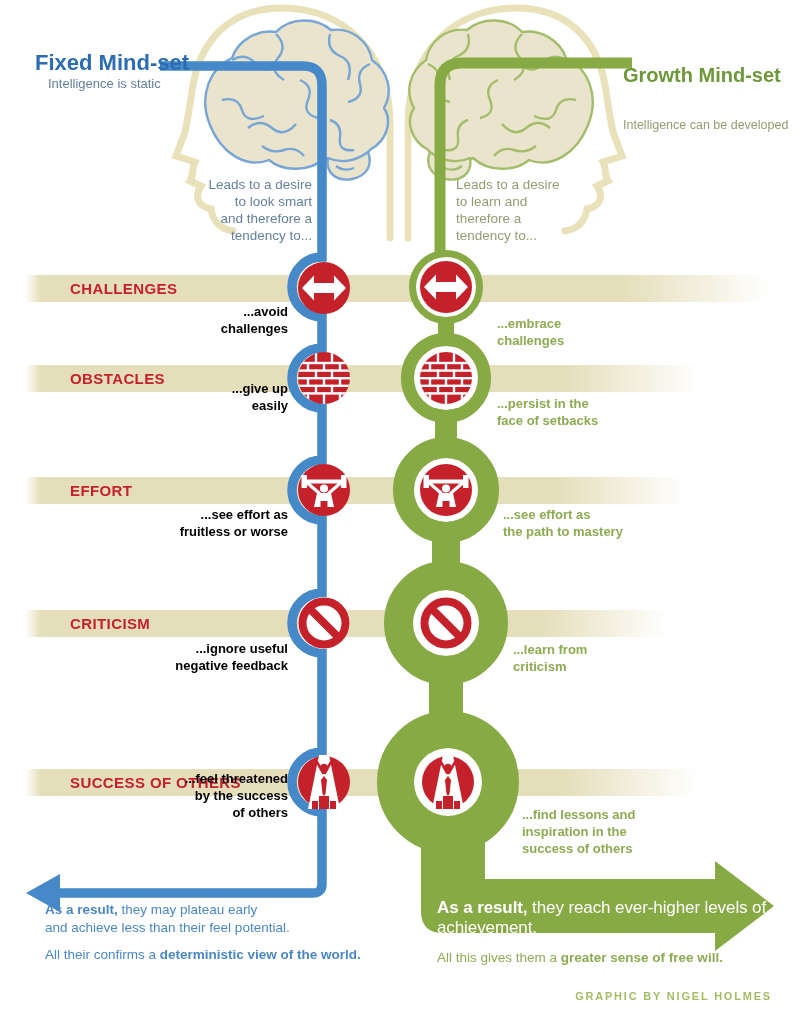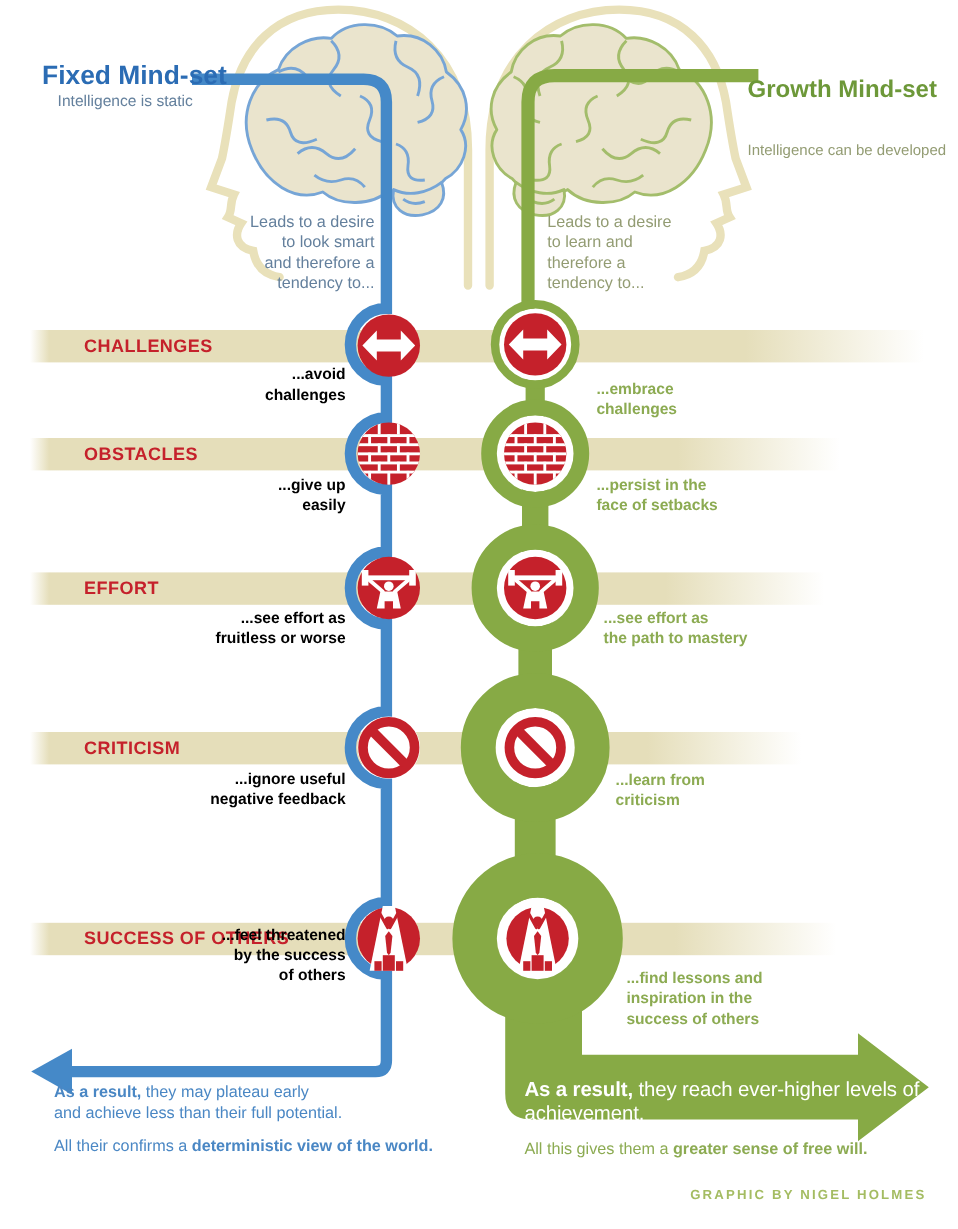--- a/index.html
+++ b/index.html
@@ -20,21 +20,21 @@
   .title-growth{left:623px;top:64px;font-size:20px;font-weight:bold;color:#6d9839;}
   .sub-growth{left:623px;top:74px;font-size:12.5px;color:#939c73;margin-top:44px;}
   .desire{font-size:13.5px;line-height:17px;top:176px;}
   .desire-fixed{right:486px;text-align:right;color:#64809d;}
   .desire-growth{left:456px;text-align:left;color:#939c73;}
   .rowlabel{font-size:15px;font-weight:bold;letter-spacing:.4px;color:#c5212b;left:70px;}
   #lab-0{top:280px;}#lab-1{top:370px;}#lab-2{top:482px;}#lab-3{top:615px;}#lab-4{top:774px;}
   .cap{font-size:13px;font-weight:bold;line-height:17px;}
   .cap-b{color:#000000;right:510px;text-align:right;}
   .cap-g{color:#8cab52;text-align:left;}
-  #capb-0{top:303px;}#capb-1{top:395px;}#capb-2{top:506px;}#capb-3{top:640px;}#capb-4{top:770px;}
+  #capb-0{top:303px;}#capb-1{top:380px;}#capb-2{top:506px;}#capb-3{top:640px;}#capb-4{top:770px;}
   #capg-0{top:303px;left:497px;margin-top:12px;}#capg-1{top:395px;left:497px;}#capg-2{top:506px;left:503px;}
   #capg-3{top:641px;left:513px;}#capg-4{top:806px;left:522px;}
   .foot-blue{left:45px;color:#4a87c4;font-size:13.5px;line-height:18px;}
   #foot-blue-result{top:901px;}
   #foot-blue-sum{top:946px;}
   .foot-green{left:437px;color:#8cab52;font-size:13.5px;}
   #arrow-text{left:437px;top:898px;color:#fff;font-size:17px;z-index:4;letter-spacing:-0.1px;}
   #foot-green-sum{top:950px;}
   b{font-weight:bold;}
   .credit{right:26px;top:990px;font-size:11px;font-weight:bold;letter-spacing:1.8px;color:#a4bc62;margin-left:24px;}
@@ -228,19 +228,19 @@
 face of setbacks</div>
 <div class="txt cap cap-g" id="capg-2">...see effort as
 the path to mastery</div>
 <div class="txt cap cap-g" id="capg-3">...learn from
 criticism</div>
 <div class="txt cap cap-g" id="capg-4">...find lessons and
 inspiration in the
 success of others</div>
 
 <div class="txt foot-blue" id="foot-blue-result"><b>As a result,</b><span> they may plateau early
-and achieve less than their full potential.</span></div>
+and achieve less than their feel potential.</span></div>
 <div class="txt foot-blue" id="foot-blue-sum"><span>All their confirms a </span><b>deterministic view of the world.</b></div>
 
 <div class="txt" id="arrow-text"><b>As a result,</b><span> they reach ever-higher levels of achievement.</span></div>
 <div class="txt foot-green" id="foot-green-sum"><span>All this gives them a </span><b>greater sense of free will.</b></div>
 
 <div class="txt credit">GRAPHIC BY NIGEL HOLMES</div>
 
 </body></html>

